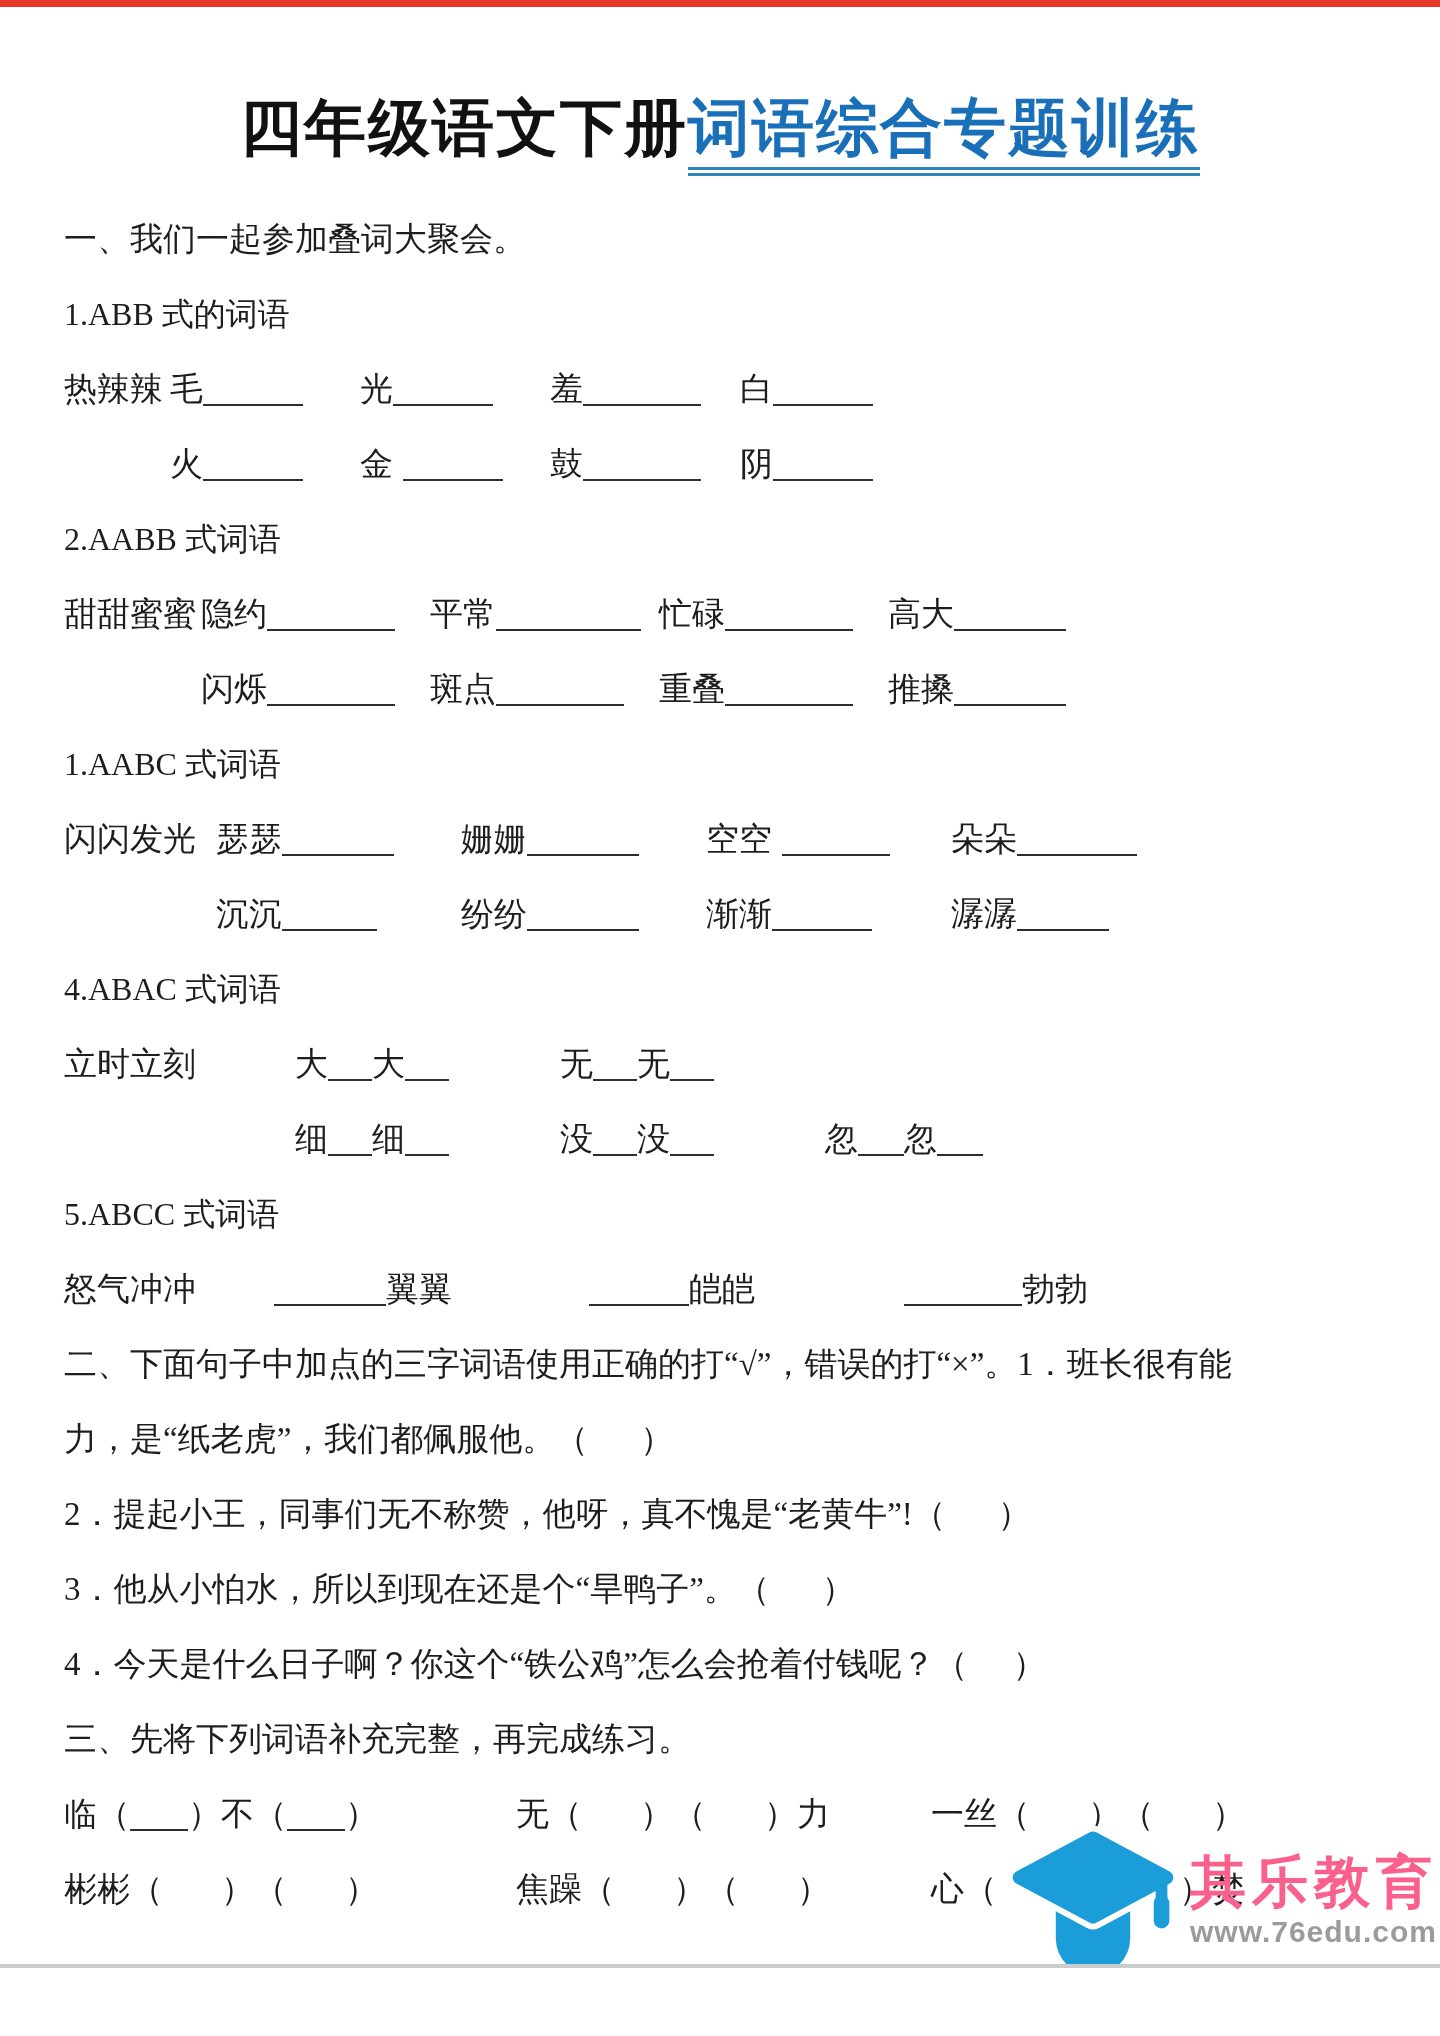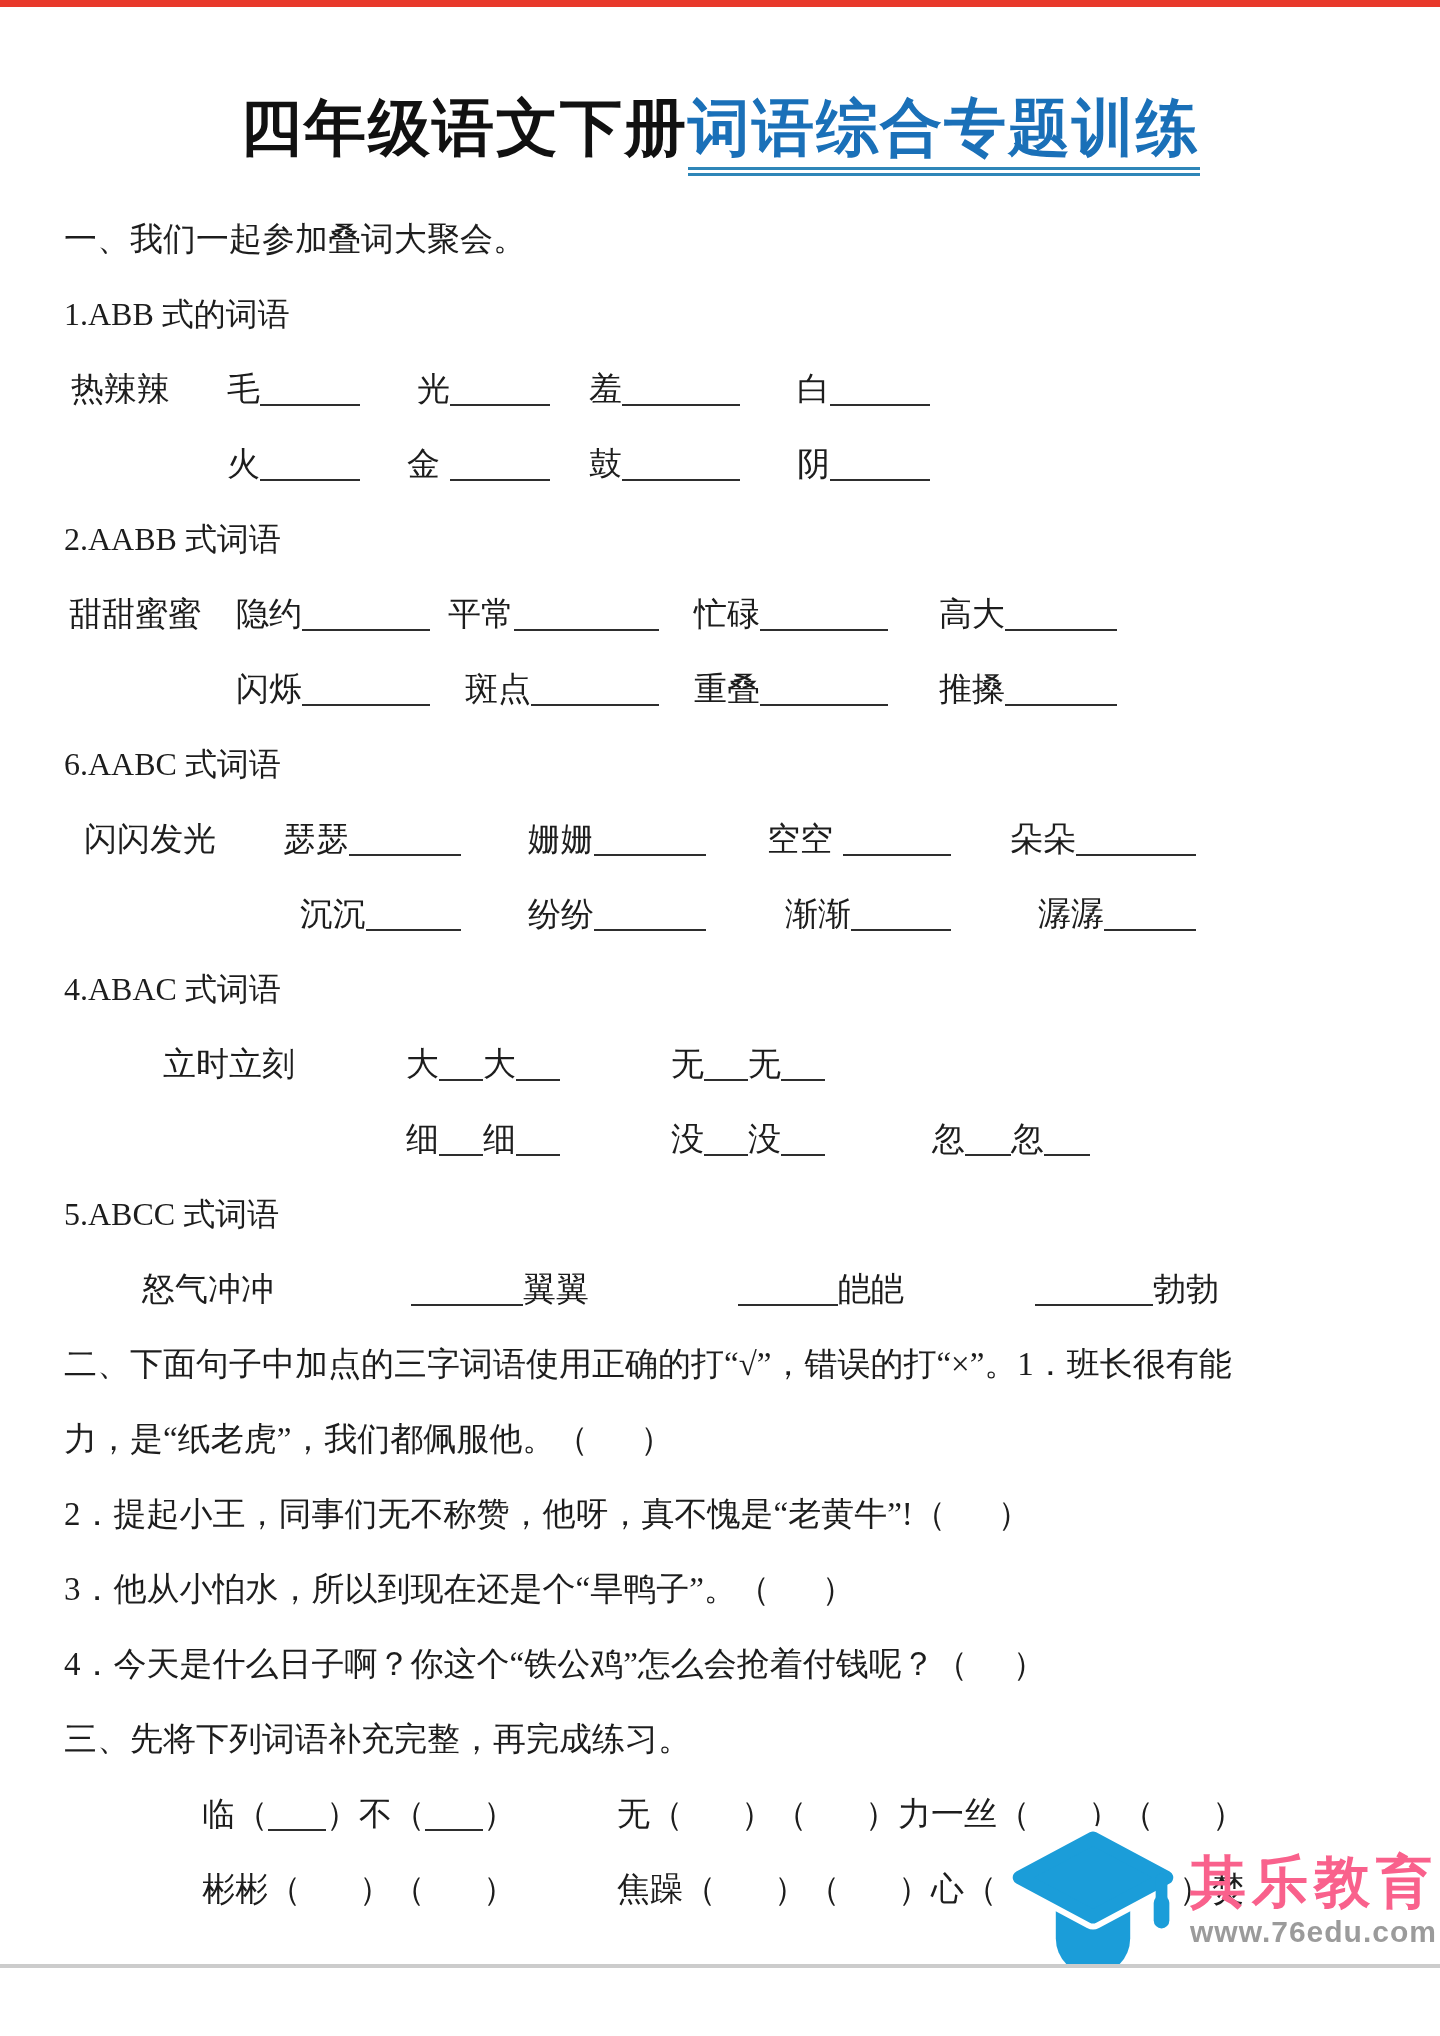--- a/index.html
+++ b/index.html
@@ -4,21 +4,21 @@
 <style>
   html,body{margin:0;padding:0;background:#fff;}
   .page{position:relative;width:1440px;height:1968px;background:#ffffff;overflow:hidden;
         font-family:"Liberation Serif","DejaVu Serif",serif;color:#1d1d1d;}
   .topbar{position:absolute;top:0;left:0;right:0;height:7px;background:#e8392b;}
   .bottombar{position:absolute;bottom:0;left:0;right:0;height:4px;background:#cccccc;}
   .title{position:absolute;top:86px;left:0;width:100%;margin:0;text-align:center;
          font-family:"Liberation Sans","DejaVu Sans",sans-serif;font-weight:bold;
          font-size:62px;letter-spacing:2px;white-space:nowrap;color:#111;}
   .title .tblue{color:#1a70b8;border-bottom:9px double #2e86b8;padding-bottom:5px;}
-  .content{position:absolute;top:202px;left:64px;right:18px;text-align:right;}
+  .content{position:absolute;top:202px;left:64px;right:18px;}
   .line{height:75px;display:flex;align-items:center;font-size:33px;white-space:nowrap;}
   .glabel{font-size:32px;}
   .cols .c0,.cols .cell,.cols .c1,.cols .c2{flex:none;}
   .tx{display:inline;}
   .bl{display:inline-block;height:0;border-bottom:2px solid #2e2e2e;vertical-align:-6px;}
   .gp{display:inline-block;}
   .g1 .c0{width:106px;} .g1 .cell{width:190px;}
   .g2 .c0{width:137px;} .g2 .cell{width:229px;}
   .g3 .c0{width:152px;} .g3 .cell{width:245px;}
   .g4 .c0{width:231px;} .g4 .cell{width:265px;}
@@ -66,21 +66,21 @@
           <span class="cell c3"><span class="tx">忙碌</span><span class="bl" style="width: 128px;"></span></span>
           <span class="cell c4"><span class="tx">高大</span><span class="bl" style="width: 112px;"></span></span>
         </div>
         <div class="line cols g2">
           <span class="c0"></span>
           <span class="cell c1"><span class="tx">闪烁</span><span class="bl" style="width: 128px;"></span></span>
           <span class="cell c2"><span class="tx">斑点</span><span class="bl" style="width: 128px;"></span></span>
           <span class="cell c3"><span class="tx">重叠</span><span class="bl" style="width: 128px;"></span></span>
           <span class="cell c4"><span class="tx">推搡</span><span class="bl" style="width: 112px;"></span></span>
         </div>
-        <div class="line glabel">6.AABC 式词语</div>
+        <div class="line glabel">1.AABC 式词语</div>
         <div class="line cols g3">
           <span class="c0"><span class="tx">闪闪发光</span></span>
           <span class="cell c1"><span class="tx">瑟瑟</span><span class="bl" style="width: 112px;"></span></span>
           <span class="cell c2"><span class="tx">姗姗</span><span class="bl" style="width: 112px;"></span></span>
           <span class="cell c3"><span class="tx">空空</span><span class="gp" style="width: 10px;"></span><span class="bl" style="width: 108px;"></span></span>
           <span class="cell c4"><span class="tx">朵朵</span><span class="bl" style="width: 120px;"></span></span>
         </div>
         <div class="line cols g3">
           <span class="c0"></span>
           <span class="cell c1"><span class="tx">沉沉</span><span class="bl" style="width: 95px;"></span></span>

